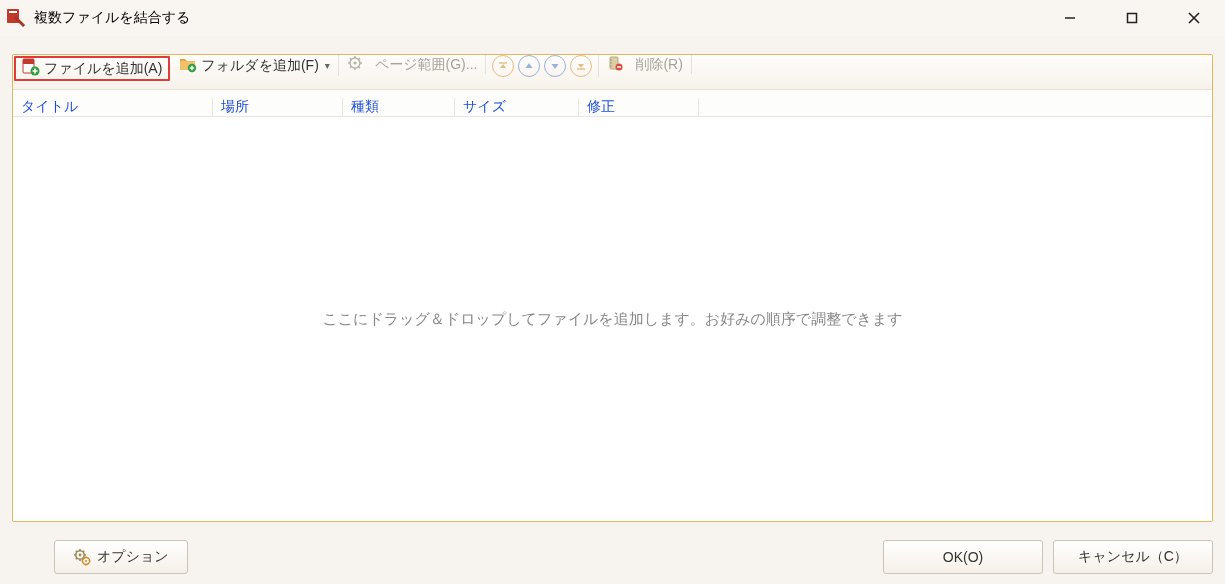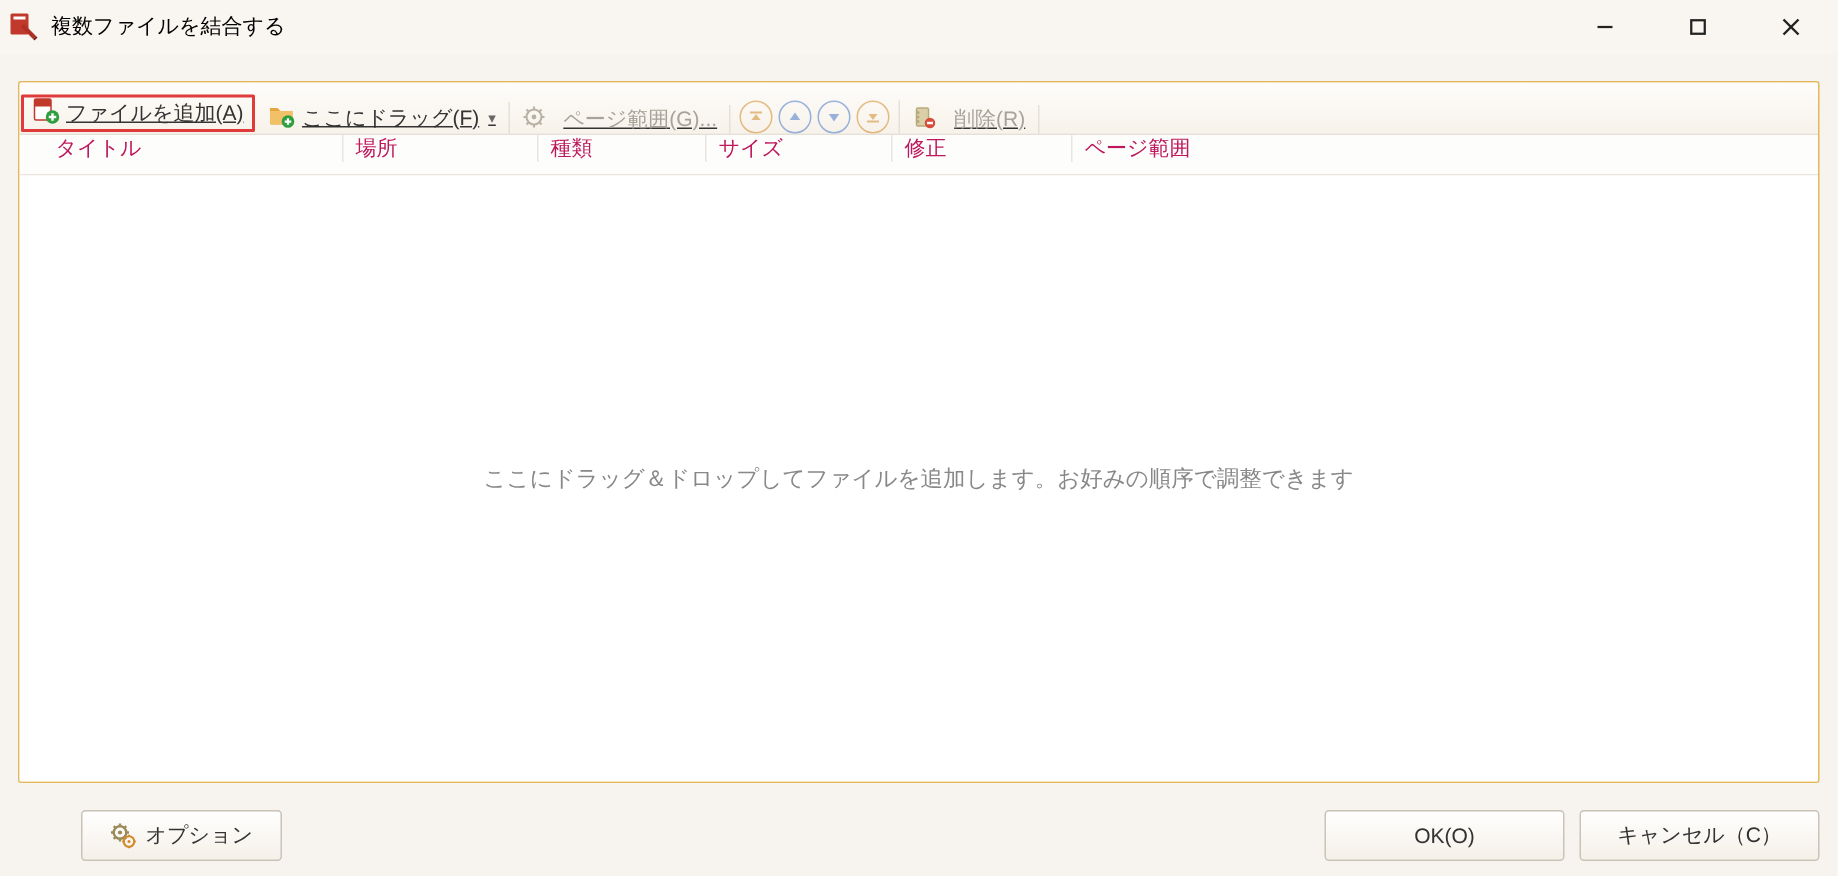--- a/index.html
+++ b/index.html
@@ -69,24 +69,23 @@
     border-radius: 2px;
     background: #ffffff;
     display: flex;
     flex-direction: column;
     overflow: hidden;
   }
   
   .toolbar {
     height: 34px;
     display: flex;
-    align-items: flex-end;
+    align-items: flex-start;
     background: linear-gradient(#fefdfb, #f7f2ea);
     border-bottom: 1px solid #e6e0d6;
-    text-decoration: underline;
   }
   .tool-btn {
     display: flex;
     align-items: center;
     padding: 0 8px;
     gap: 4px;
     border-right: 1px solid #e6e0d6;
     font-size: 14px;
     color: #333;
     white-space: nowrap;
@@ -123,26 +122,25 @@
     justify-content: center;
   }
   .circ.blue { border-color: #4a78c8; color: #4a78c8; }
   .circ.orange { border-color: #d28a2a; color: #d28a2a; }
   .circ.disabled { opacity: 0.55; }
   .circ svg { display:block; }
   
   .table-header {
     height: 26px;
     display: flex;
-    align-items: flex-start;
+    align-items: flex-end;
     background: #fdfdfc;
     border-bottom: 1px solid #eae6df;
     font-size: 14px;
-    color: #be185d;
-    padding-left: 16px;
+    color: #1d4ed8;
   }
   .col {
     display: flex;
     align-items: center;
     padding: 0 8px;
     border-right: 1px solid #eae6df;
     box-sizing: border-box;
   }
   .col.title    { width: 200px; }
   .col.location { width: 130px; }
@@ -244,21 +242,21 @@
         <div class="tool-btn">
           <span>
             <svg width="18" height="18" viewBox="0 0 18 18">
               <path d="M1 4 h5 l2 2 h8 v8 a1 1 0 0 1 -1 1 H2 a1 1 0 0 1 -1 -1 Z" fill="#e6a53a"></path>
               <path d="M1 6 h15 v8 a1 1 0 0 1 -1 1 H2 a1 1 0 0 1 -1 -1 Z" fill="#f2c068"></path>
               <circle cx="13" cy="13" r="4.2" fill="#2e9e3e"></circle>
               <line x1="13" y1="10.8" x2="13" y2="15.2" stroke="#fff" stroke-width="1.5"></line>
               <line x1="10.8" y1="13" x2="15.2" y2="13" stroke="#fff" stroke-width="1.5"></line>
             </svg>
           </span>
-          <span>ここにドラッグ(F)</span>
+          <span>フォルダを追加(F)</span>
           <span class="caret">▾</span>
         </div>
 
         <div class="tool-btn disabled">
           <span>
             <svg width="16" height="16" viewBox="0 0 16 16">
               <circle cx="8" cy="8" r="5" fill="none" stroke="#b8b2a6" stroke-width="1.4"></circle>
               <circle cx="8" cy="8" r="1.6" fill="#b8b2a6"></circle>
               <g stroke="#b8b2a6" stroke-width="1.4">
                 <line x1="8" y1="1" x2="8" y2="3"></line>
@@ -314,21 +312,20 @@
           <span>削除(R)</span>
         </div>
       </div>
 
       <div class="table-header">
         <div class="col title">タイトル</div>
         <div class="col location">場所</div>
         <div class="col type">種類</div>
         <div class="col size">サイズ</div>
         <div class="col modified">修正</div>
-        <div class="col range">ページ範囲</div>
       </div>
 
       <div class="drop-area">
         <span>ここにドラッグ＆ドロップしてファイルを追加します。お好みの順序で調整できます</span>
       </div>
     </div>
   </div>
 
   <div class="bottom-bar">
     <div class="btn">

